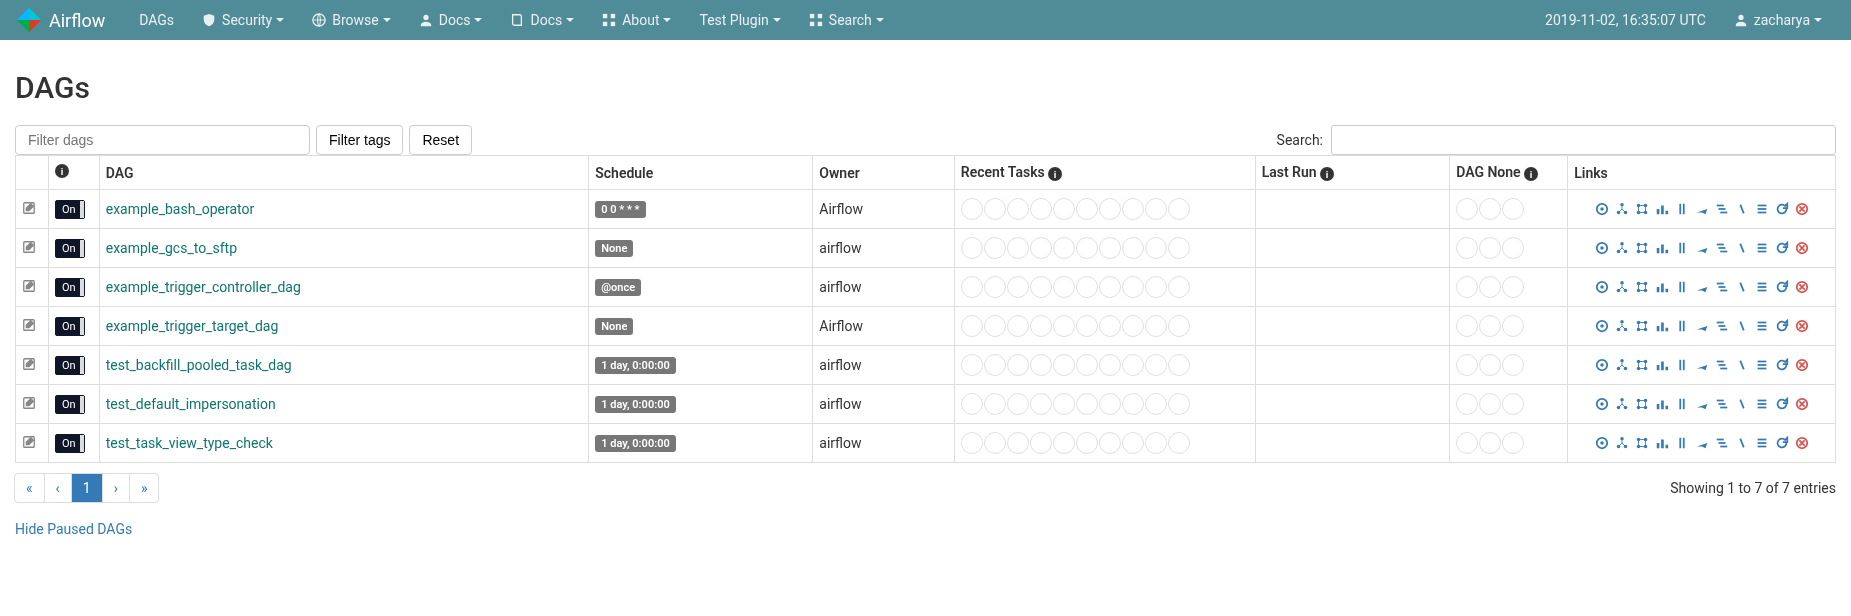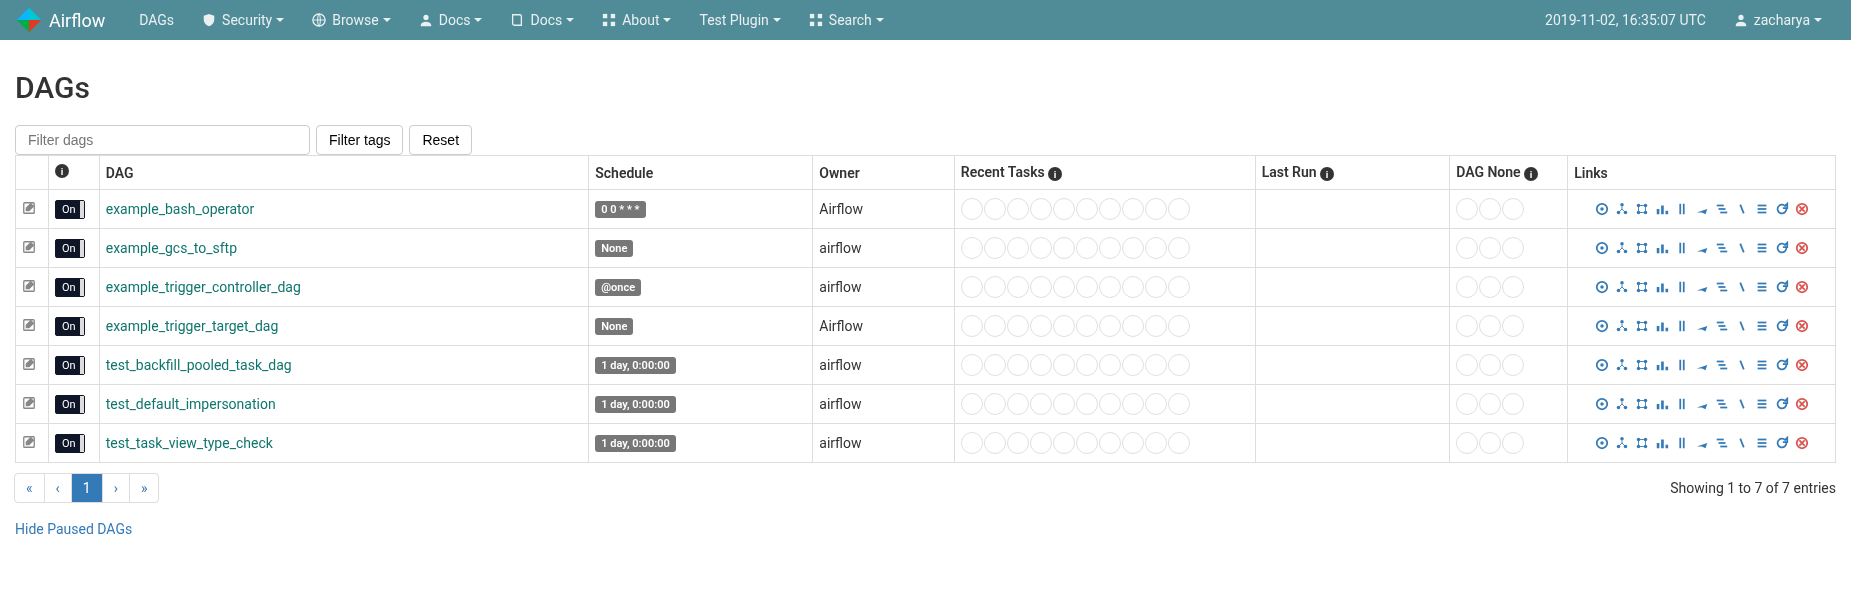--- a/index.html
+++ b/index.html
@@ -346,20 +346,24 @@
 
 <div class="container">
   <h1 class="page-title">DAGs</h1>
 
   <div class="toolbar">
     <div class="toolbar-left">
       <input class="filter-input" placeholder="Filter dags" style="">
       <button class="btn">Filter tags</button>
       <button class="btn">Reset</button>
     </div>
+    <div class="toolbar-right">
+      <span class="search-label">Search:</span>
+      <input class="search-input" style="">
+    </div>
   </div>
 
   <table class="dags">
     <thead>
       <tr>
         <th class="col-edit"></th>
         <th class="col-toggle">
           <svg width="14" height="14" viewBox="0 0 16 16" fill="#333">
               <circle cx="8" cy="8" r="8"></circle>
               <text x="8" y="12" text-anchor="middle" fill="#fff" font-size="11" font-weight="bold">i</text>

